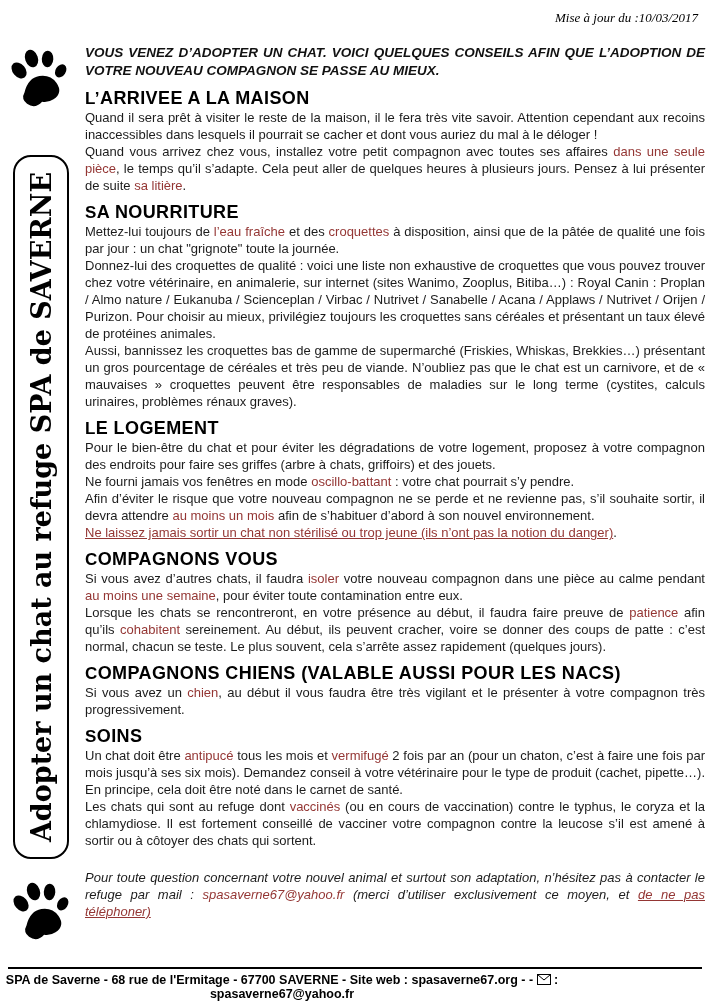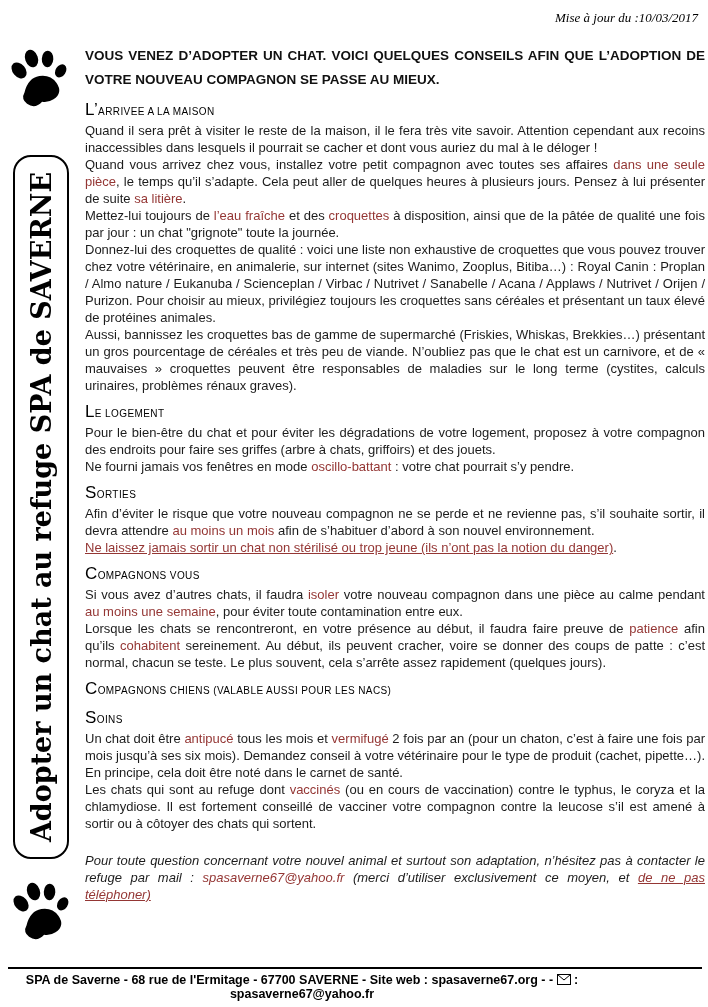--- a/index.html
+++ b/index.html
@@ -22,40 +22,40 @@
   .side-text{
     writing-mode:vertical-rl;transform:rotate(180deg);
     font-family:"DejaVu Serif",serif;font-weight:bold;font-size:27px;
     white-space:nowrap;color:#000;letter-spacing:0px;
   }
   .content{
     position:absolute;left:85px;top:44px;width:620px;
     font-size:13px;line-height:17px;text-align:justify;
   }
   .intro{
-    font-weight:bold;font-size:13.5px;line-height:24px;
+    font-weight:bold;font-style:italic;font-size:13.5px;line-height:18px;
     margin:0 0 14px 0;color:#111;
   }
   h2.section-heading{
-    font-size:10px;line-height:18px;margin:9px 0 1px 0;
-    font-weight:normal;color:#000;letter-spacing:0.4px;
+    font-size:18px;line-height:18px;margin:9px 0 1px 0;
+    font-weight:bold;color:#000;letter-spacing:0.4px;
   }
   h2.section-heading::first-letter{font-size:17px;}
   .content p{margin:0;}
   .run-red{color:#943634;}
   .run-underline{text-decoration:underline;}
   .closing-block{margin-top:20px;}
   .closing-block p{font-style:italic;}
   .footer-rule{
     position:absolute;left:8px;width:694px;top:967px;
     border-top:2px solid #000;height:0;
   }
   .footer-line{
     position:absolute;left:0;width:564px;top:973px;text-align:center;
-    font-weight:bold;font-size:12.5px;color:#000;margin-left:20px;
+    font-weight:bold;font-size:12.5px;color:#000;
   }
   .envelope-svg{display:inline-block;vertical-align:-1px;}
 </style>
 </head>
 <body>
 
 <div class="update-date">Mise à jour du :10/03/2017</div>
 
 <svg class="paw paw-top" viewBox="0 0 100 100">
   <g fill="#000" transform="rotate(-22 50 50)">
@@ -70,33 +70,34 @@
 <div class="side-box">
   <div class="side-text">Adopter un chat au refuge SPA de SAVERNE</div>
 </div>
 
 <div class="content">
   <p class="intro">VOUS VENEZ D’ADOPTER UN CHAT. VOICI QUELQUES CONSEILS AFIN QUE L’ADOPTION DE VOTRE NOUVEAU COMPAGNON SE PASSE AU MIEUX.</p>
   <div id="sections">
       <h2 class="section-heading">L’ARRIVEE A LA MAISON</h2>
       <p><span>Quand il sera prêt à visiter le reste de la maison, il le fera très vite savoir. Attention cependant aux recoins inaccessibles dans lesquels il pourrait se cacher et dont vous auriez du mal à le déloger !</span></p>
       <p><span>Quand vous arrivez chez vous, installez votre petit compagnon avec toutes ses affaires </span><span class="run-red">dans une seule pièce</span><span>, le temps qu’il s’adapte. Cela peut aller de quelques heures à plusieurs jours. Pensez à lui présenter de suite </span><span class="run-red">sa litière</span><span>.</span></p>
+      <h2 class="section-heading">SA NOURRITURE</h2>
       <p><span>Mettez-lui toujours de </span><span class="run-red">l’eau fraîche</span><span> et des </span><span class="run-red">croquettes</span><span> à disposition, ainsi que de la pâtée de qualité une fois par jour : un chat "grignote" toute la journée.</span></p>
       <p><span>Donnez-lui des croquettes de qualité : voici une liste non exhaustive de croquettes que vous pouvez trouver chez votre vétérinaire, en animalerie, sur internet (sites Wanimo, Zooplus, Bitiba…) : Royal Canin : Proplan / Almo nature / Eukanuba / Scienceplan / Virbac / Nutrivet / Sanabelle / Acana / Applaws / Nutrivet / Orijen / Purizon. Pour choisir au mieux, privilégiez toujours les croquettes sans céréales et présentant un taux élevé de protéines animales.</span></p>
       <p><span>Aussi, bannissez les croquettes bas de gamme de supermarché (Friskies, Whiskas, Brekkies…) présentant un gros pourcentage de céréales et très peu de viande. N’oubliez pas que le chat est un carnivore, et de « mauvaises » croquettes peuvent être responsables de maladies sur le long terme (cystites, calculs urinaires, problèmes rénaux graves).</span></p>
       <h2 class="section-heading">LE LOGEMENT</h2>
       <p><span>Pour le bien-être du chat et pour éviter les dégradations de votre logement, proposez à votre compagnon des endroits pour faire ses griffes (arbre à chats, griffoirs) et des jouets.</span></p>
       <p><span>Ne fourni jamais vos fenêtres en mode </span><span class="run-red">oscillo-battant</span><span> : votre chat pourrait s’y pendre.</span></p>
-      <h2 class="section-heading">SORTIES</h2>
       <p><span>Afin d’éviter le risque que votre nouveau compagnon ne se perde et ne revienne pas, s’il souhaite sortir, il devra attendre </span><span class="run-red">au moins un mois</span><span> afin de s’habituer d’abord à son nouvel environnement.</span></p>
       <p><span class="run-red run-underline">Ne laissez jamais sortir un chat non stérilisé ou trop jeune (ils n’ont pas la notion du danger)</span><span>.</span></p>
       <h2 class="section-heading">COMPAGNONS VOUS</h2>
       <p><span>Si vous avez d’autres chats, il faudra </span><span class="run-red">isoler</span><span> votre nouveau compagnon dans une pièce au calme pendant </span><span class="run-red">au moins une semaine</span><span>, pour éviter toute contamination entre eux.</span></p>
       <p><span>Lorsque les chats se rencontreront, en votre présence au début, il faudra faire preuve de </span><span class="run-red">patience</span><span> afin qu’ils </span><span class="run-red">cohabitent</span><span> sereinement. Au début, ils peuvent cracher, voire se donner des coups de patte : c’est normal, chacun se teste. Le plus souvent, cela s’arrête assez rapidement (quelques jours).</span></p>
       <h2 class="section-heading">COMPAGNONS CHIENS (VALABLE AUSSI POUR LES NACS)</h2>
+      <p><span>Si vous avez un </span><span class="run-red">chien</span><span>, au début il vous faudra être très vigilant et le présenter à votre compagnon très progressivement.</span></p>
       <h2 class="section-heading">SOINS</h2>
       <p><span>Un chat doit être </span><span class="run-red">antipucé</span><span> tous les mois et </span><span class="run-red">vermifugé</span><span> 2 fois par an (pour un chaton, c’est à faire une fois par mois jusqu’à ses six mois). Demandez conseil à votre vétérinaire pour le type de produit (cachet, pipette…). En principe, cela doit être noté dans le carnet de santé.</span></p>
       <p><span>Les chats qui sont au refuge dont </span><span class="run-red">vaccinés</span><span> (ou en cours de vaccination) contre le typhus, le coryza et la chlamydiose. Il est fortement conseillé de vacciner votre compagnon contre la leucose s’il est amené à sortir ou à côtoyer des chats qui sortent.</span></p>
     </div>
   <div id="closing" class="closing-block">
       <p><span>Pour toute question concernant votre nouvel animal et surtout son adaptation, n’hésitez pas à contacter le refuge par mail : </span><span class="run-red">spasaverne67@yahoo.fr</span><span> (merci d’utiliser exclusivement ce moyen, et </span><span class="run-red run-underline">de ne pas téléphoner)</span></p>
     </div>
 </div>
 
 <svg class="paw paw-bottom" viewBox="0 0 100 100">

